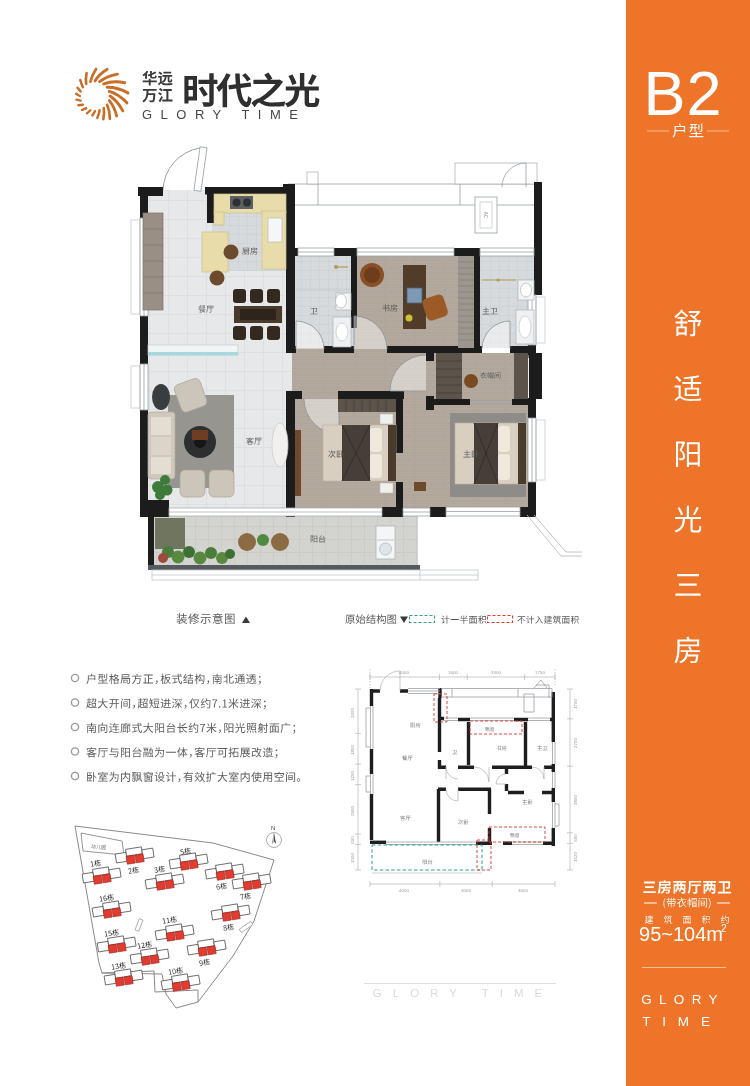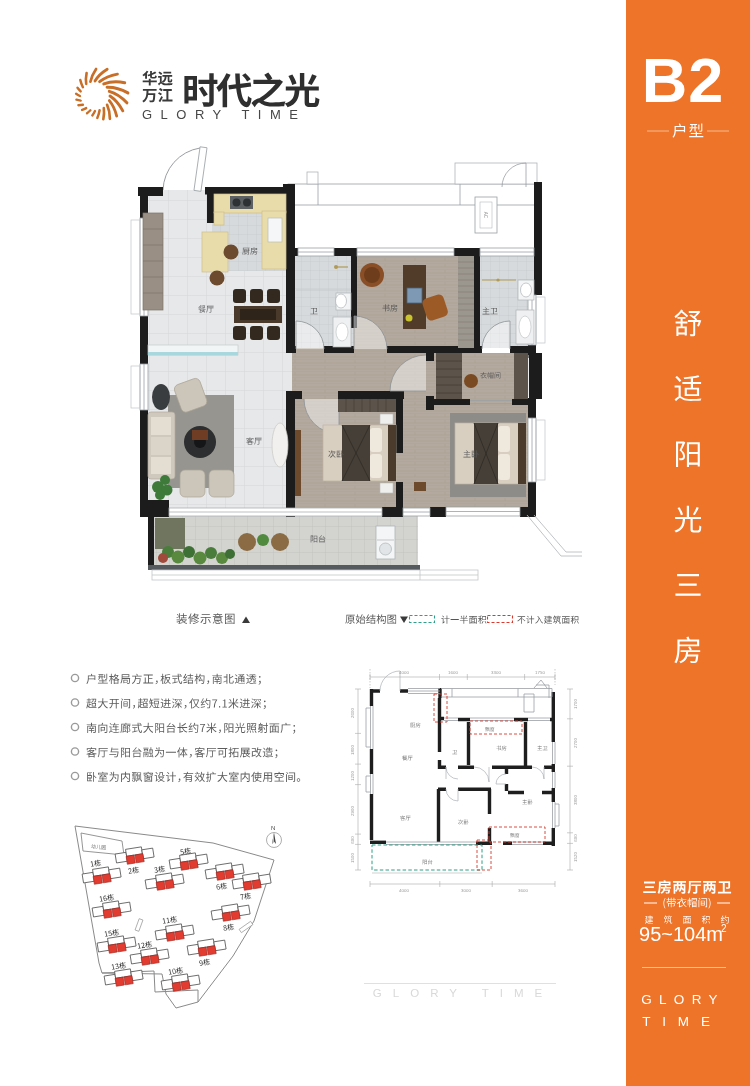--- a/index.html
+++ b/index.html
@@ -4,21 +4,21 @@
 <style>
   html,body{margin:0;padding:0;}
   body{width:750px;height:1086px;position:relative;background:#fff;font-family:"Liberation Sans",sans-serif;overflow:hidden;}
   .abs{position:absolute;}
 </style>
 </head>
 <body>
 
 <div class="abs" style="left:626px;top:0;width:124px;height:1086px;background:#ed7428;"></div>
 
-<div class="abs" style="left:621px;top:44px;width:124px;text-align:center;color:#fff;font-size:63px;font-weight:700;letter-spacing:1px;">B2</div>
+<div class="abs" style="left:621px;top:57px;width:124px;text-align:center;color:#fff;font-size:63px;font-weight:400;letter-spacing:1px;">B2</div>
 
 <div class="abs" style="left:626px;top:120px;width:124px;height:22px;">
 <svg width="124" height="22" viewBox="0 0 124 22">
 <line x1="21" y1="11" x2="43" y2="11" stroke="#f6bb90" stroke-width="1"></line>
 <line x1="81" y1="11" x2="103" y2="11" stroke="#f6bb90" stroke-width="1"></line>
 <path d="M49.8 7.0H57.9V10.1H49.8L49.8 9.3ZM52.8 3.7C53.1 4.4 53.5 5.2 53.7 5.9H48.6V9.3C48.6 11.6 48.4 14.8 46.5 17.1C46.8 17.3 47.3 17.6 47.5 17.8C49.1 16.0 49.6 13.4 49.8 11.2H57.9V12.2H59.1V5.9H54.2L54.9 5.7C54.7 5.1 54.3 4.1 54.0 3.4Z M72.3 4.4V9.6H73.4V4.4ZM75.2 3.6V10.5C75.2 10.7 75.2 10.8 74.9 10.8C74.7 10.8 73.9 10.8 73.0 10.8C73.2 11.1 73.4 11.5 73.4 11.8C74.5 11.8 75.3 11.8 75.8 11.6C76.2 11.5 76.3 11.2 76.3 10.5V3.6ZM68.5 5.1V7.3H66.6V7.2V5.1ZM63.5 7.3V8.3H65.4C65.3 9.4 64.7 10.4 63.4 11.2C63.6 11.4 64.0 11.8 64.2 12.0C65.8 11.1 66.3 9.7 66.5 8.3H68.5V11.6H69.6V8.3H71.4V7.3H69.6V5.1H71.1V4.1H64.0V5.1H65.5V7.2V7.3ZM69.7 11.4V13.1H64.8V14.1H69.7V16.1H63.2V17.2H77.3V16.1H70.9V14.1H75.6V13.1H70.9V11.4Z" fill="#fff"></path>
 </svg>
 </div>
 
 <div class="abs" style="left:626px;top:280px;width:124px;height:400px;">

